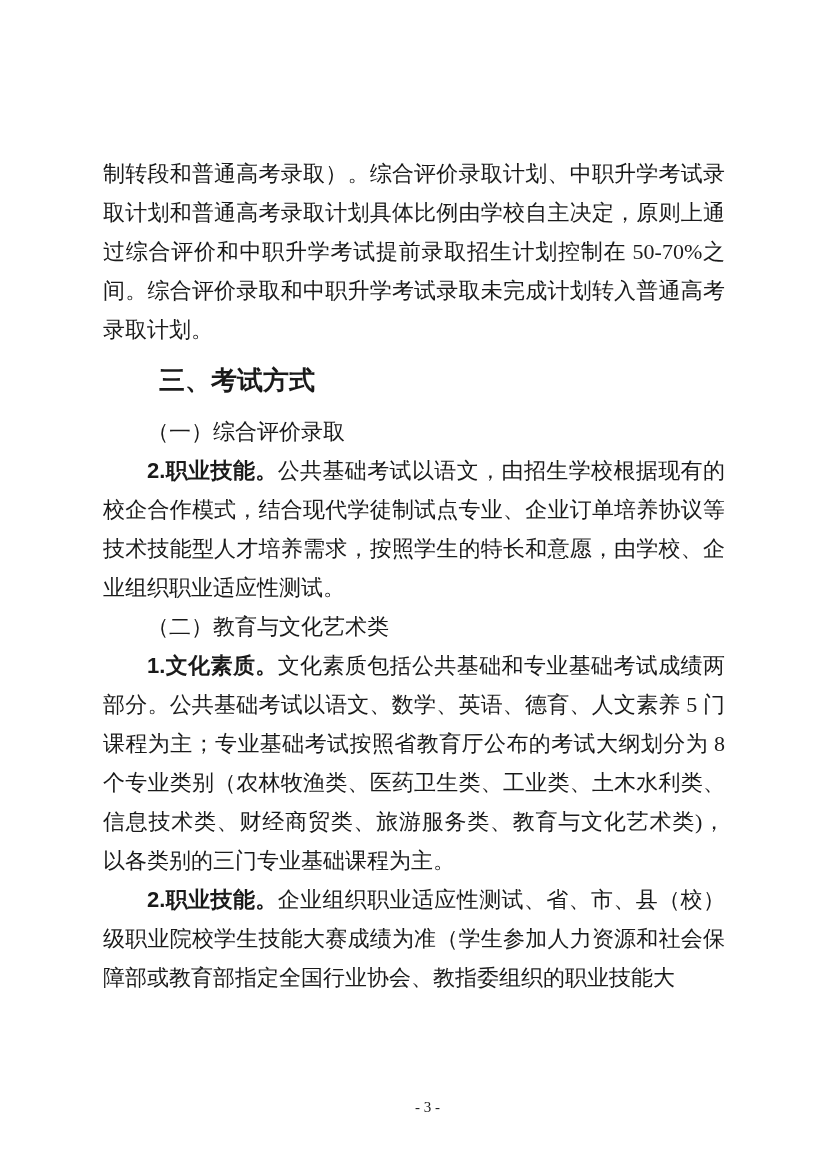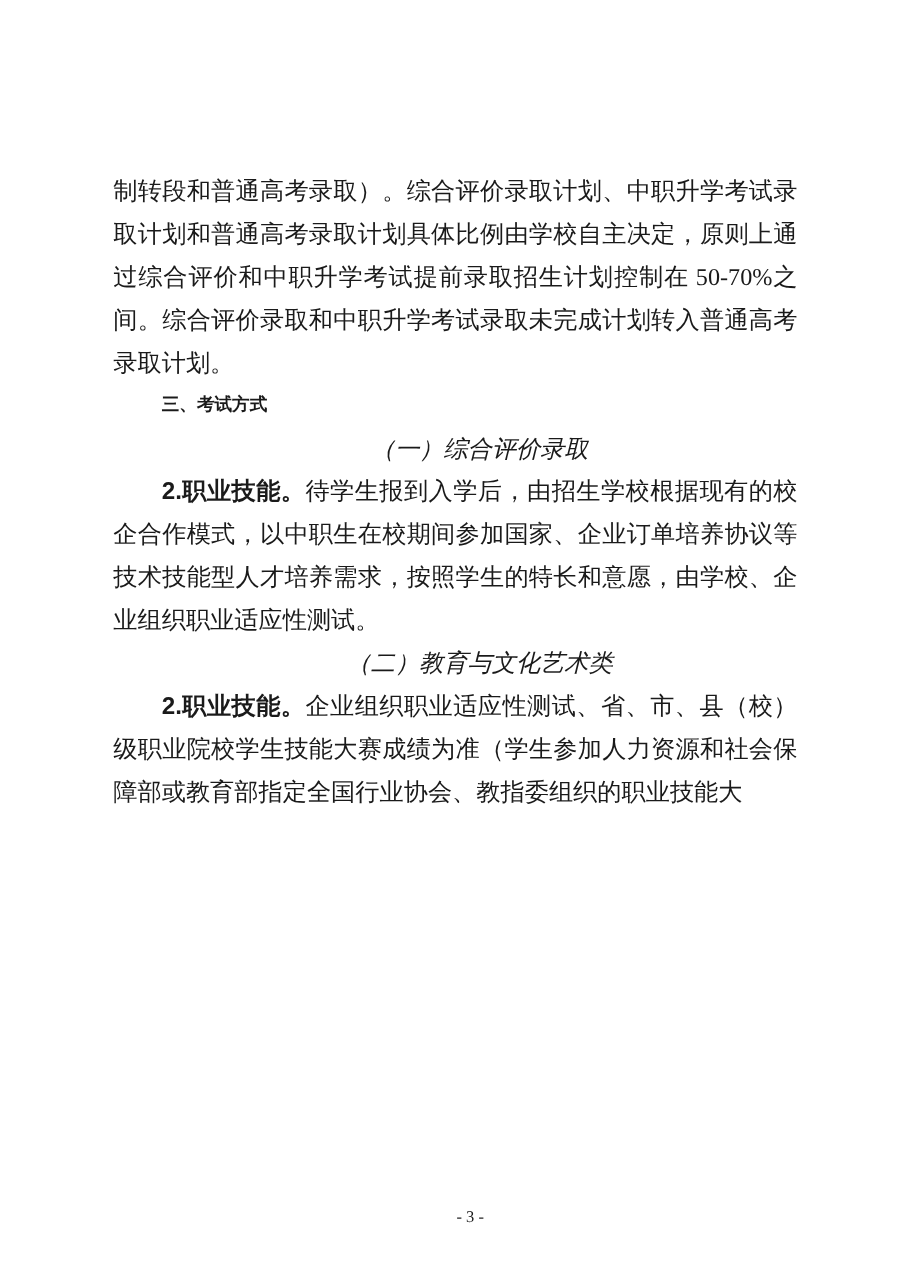--- a/index.html
+++ b/index.html
@@ -27,37 +27,36 @@
     text-align: justify;
   }
   .para {
     margin: 0;
     text-indent: 44px;
   }
   .no-indent {
     text-indent: 0;
   }
   .h1 {
-    margin: 0;
-    font-size: 16px;
+    margin: 12px;
+    font-size: 26px;
     line-height: 39px;
     font-weight: 700;
     text-indent: 44px;
     text-align: left;
     font-family: Liberation Serif, serif;
   }
   .h2 {
     margin: 0;
     font-size: 22px;
     line-height: 39px;
     font-weight: 400;
     text-indent: 44px;
-    text-align: center;
+    text-align: left;
     font-family: "Liberation Serif", "DejaVu Serif", serif;
-    font-style: italic;
   }
   .lead {
     font-weight: 700;
     font-family: "Liberation Sans", "DejaVu Sans", sans-serif;
   }
   .footer {
     position: absolute;
     top: 1098px;
     left: 0;
     width: 100%;
@@ -74,23 +73,24 @@
 <div class="page">
   <div class="content">
 
     <p class="para no-indent"><span>制转段和普通高考录取）。综合评价录取计划、中职升学考试录取计划和普通高考录取计划具体比例由学校自主决定，原则上通过综合评价和中职升学考试提前录取招生计划控制在 50-70%之间。综合评价录取和中职升学考试录取未完成计划转入普通高考录取计划。</span></p>
 
     <h2 class="h1">三、考试方式</h2>
 
     <h3 class="h2">（一）综合评价录取</h3>
 
 
-    <p class="para"><b class="lead">2.职业技能。</b><span>待学生报到入学后，由招生学校根据现有的校企合作模式，以中职生在校期间参加国家、企业订单培养协议等技术技能型人才培养需求，按照学生的特长和意愿，由学校、企业组织职业适应性测试。</span></p>
+    <p class="para"><b class="lead">2.职业技能。</b><span>公共基础考试以语文，由招生学校根据现有的校企合作模式，结合现代学徒制试点专业、企业订单培养协议等技术技能型人才培养需求，按照学生的特长和意愿，由学校、企业组织职业适应性测试。</span></p>
 
     <h3 class="h2">（二）教育与文化艺术类</h3>
 
+    <p class="para"><b class="lead">1.文化素质。</b><span>文化素质包括公共基础和专业基础考试成绩两部分。公共基础考试以语文、数学、英语、德育、人文素养 5 门课程为主；专业基础考试按照省教育厅公布的考试大纲划分为 8 个专业类别（农林牧渔类、医药卫生类、工业类、土木水利类、信息技术类、财经商贸类、旅游服务类、教育与文化艺术类)，以各类别的三门专业基础课程为主。</span></p>
 
     <p class="para"><b class="lead">2.职业技能。</b><span>企业组织职业适应性测试、省、市、县（校）级职业院校学生技能大赛成绩为准（学生参加人力资源和社会保障部或教育部指定全国行业协会、教指委组织的职业技能大</span></p>
 
   </div>
 
   <div class="footer"><span>- 3 -</span></div>
 </div>
 
 </body></html>

